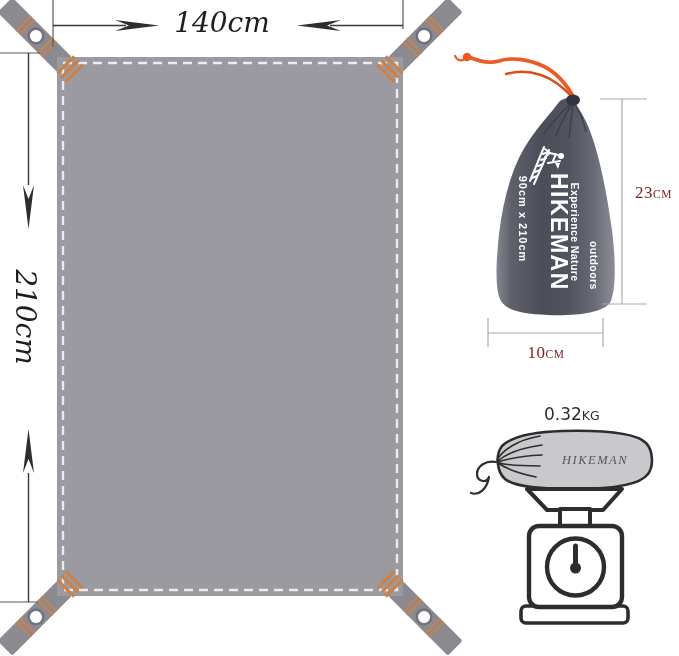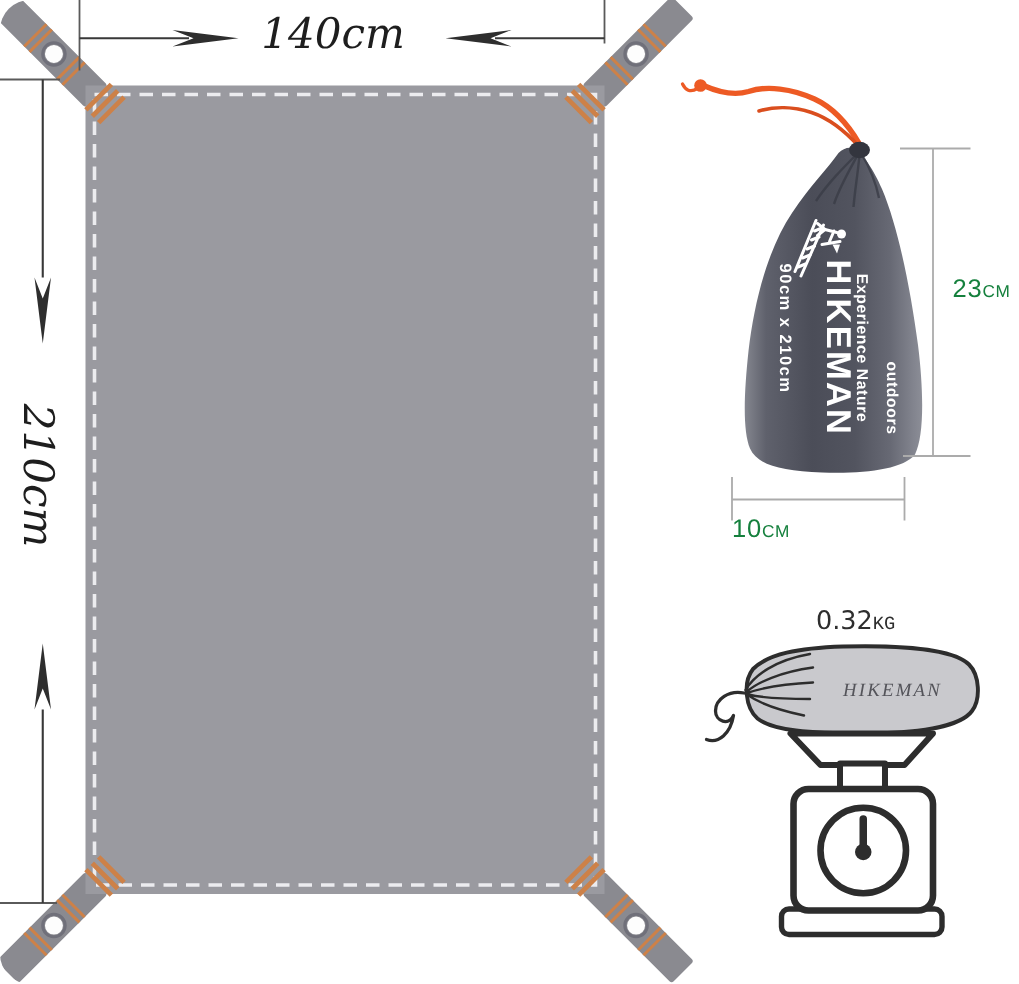--- a/index.html
+++ b/index.html
@@ -1,31 +1,31 @@
 <!DOCTYPE html>
 <html><head>
 <meta charset="utf-8">
 <style>
   html,body{margin:0;padding:0;background:#ffffff;}
   .stage{position:relative;width:679px;height:656px;background:#fff;overflow:hidden;
-         font-family:"DejaVu Sans",sans-serif;border-radius:20px;}
+         font-family:"DejaVu Sans",sans-serif;}
   .stage svg.art{position:absolute;left:0;top:0;}
   .label{position:absolute;color:#222;white-space:nowrap;}
   .dim-label{font-family:"DejaVu Serif",serif;font-style:italic;font-size:28px;color:#1e1e1e;}
   .rot90{transform:rotate(90deg);}
-  .small-dim{font-family:Liberation Sans, sans-serif;color:#15803d;font-size:17px;letter-spacing:.5px;}
+  .small-dim{font-family:Liberation Serif, serif;color:#7f1d1d;font-size:17px;letter-spacing:.5px;}
   .small-dim .unit{font-size:11.5px;}
   .bag-text{color:#ffffff;text-align:center;}
   .bag-brand{font-family:"Liberation Sans",sans-serif;font-weight:bold;font-size:23px;letter-spacing:1.5px;}
   .bag-tag{font-family:"Liberation Sans",sans-serif;font-weight:bold;font-size:10.5px;letter-spacing:.4px;}
   .bag-size{font-family:"Liberation Sans",sans-serif;font-weight:bold;font-size:11px;letter-spacing:1px;}
   .sack-brand{font-family:"Liberation Serif",serif;font-style:italic;font-size:12.5px;
               letter-spacing:1.5px;color:#54545a;}
   .weight-label{font-family:"DejaVu Sans",sans-serif;font-size:17px;color:#2e2e2e;}
-  .weight-label .unit{font-size:12.5px;font-family:Liberation Mono, monospace;}
+  .weight-label .unit{font-size:12.5px;}
 </style>
 </head>
 <body>
 
 <div class="stage">
 
   <svg class="art" width="679" height="656" viewBox="0 0 679 656">
     <defs>
       <linearGradient id="bagGrad" x1="0" y1="0" x2="1" y2="0">
         <stop offset="0" stop-color="#84868f"></stop>
@@ -156,21 +156,21 @@
       <circle cx="575.5" cy="568" r="5.5" fill="#2d2d2d" stroke="none"></circle>
     </g>
   </svg>
 
   <div class="label dim-label" style="left:170px;top:6px;width:104px;text-align:center;">140cm</div>
 
   <div class="label dim-label rot90" style="left:-29px;top:301px;width:110px;height:32px;text-align:center;">210cm</div>
 
   <div class="label small-dim" style="left:635px;top:183px;"><span>23</span><span class="unit">CM</span></div>
 
-  <div class="label small-dim" style="left:488px;top:343px;width:116px;text-align:left;"><span>10</span><span class="unit">CM</span></div>
+  <div class="label small-dim" style="left:488px;top:343px;width:116px;text-align:center;"><span>10</span><span class="unit">CM</span></div>
 
   <div class="label weight-label" style="left:544px;top:404px;"><span>0.32</span><span class="unit">KG</span></div>
 
   <div class="label bag-text bag-brand rot90" style="left:510px;top:208px;width:97px;">HIKEMAN</div>
 
   <div class="label bag-text bag-tag rot90" style="left:532px;top:219px;width:85px;">Experience Nature</div>
 
   <div class="label bag-text bag-tag rot90" style="left:570px;top:259px;width:48px;">outdoors</div>
 
   <div class="label bag-text bag-size rot90" style="left:477px;top:213px;width:92px;">90cm x 210cm</div>

